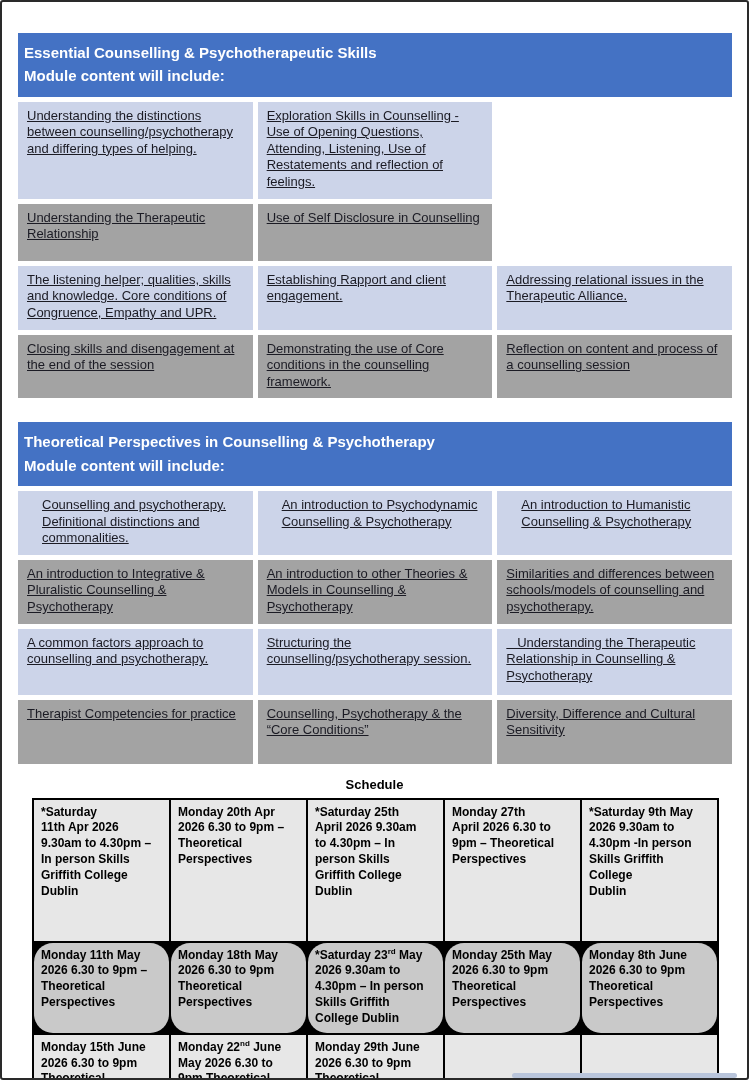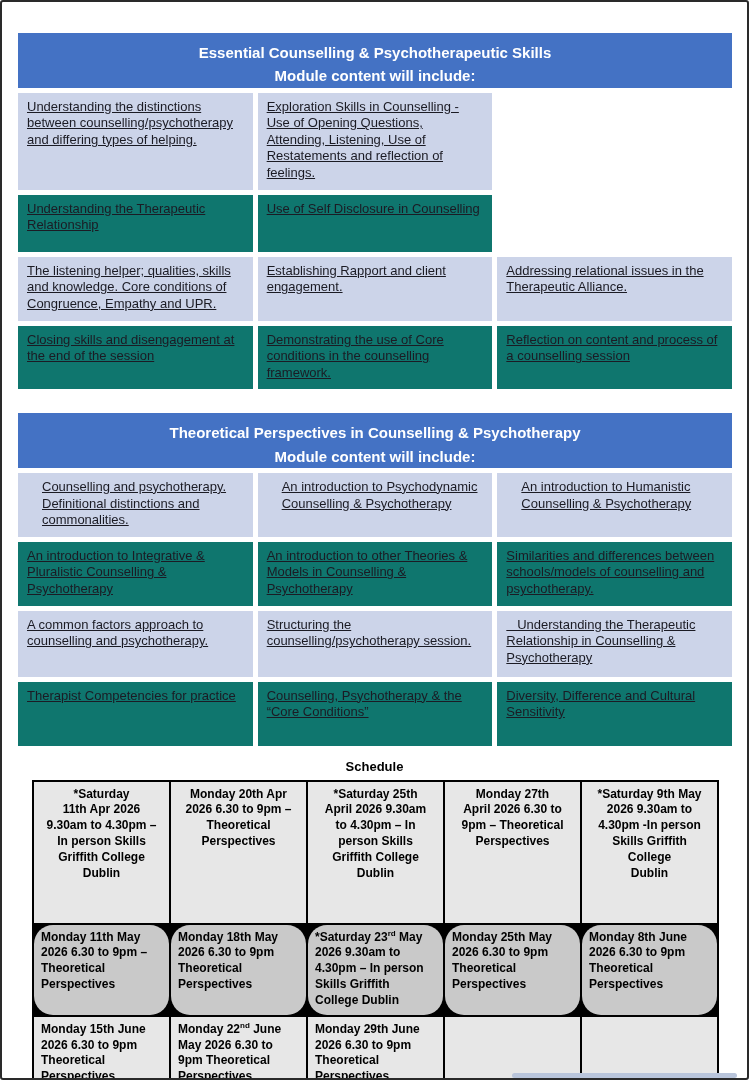--- a/index.html
+++ b/index.html
@@ -5,29 +5,29 @@
   html,body{margin:0;padding:0;background:#fff;}
   .page{
     width:749px;height:1080px;box-sizing:border-box;position:relative;overflow:hidden;
     background:#fff;border:2px solid #2a2a2a;border-radius:3px;
     font-family:"Liberation Sans","DejaVu Sans",sans-serif;
   }
   .mtable{margin:0 15px 0 16px;}
   .mtable.t1{padding-top:31px;}
   .mtable.t2{margin-top:24px;}
   .mheader{
-    background:#4472c4;color:#fff;text-align:center;font-weight:bold;
-    font-size:15px;line-height:1.55;padding:8px 6px 0;
+    background:#4472c4;color:#fff;text-align:left;font-weight:bold;
+    font-size:15px;line-height:1.55;padding:8px 6px 9px;
   }
   .mrow{display:grid;grid-template-columns:1fr 1fr 1fr;gap:5px;margin-top:5px;}
   .mcell{
     padding:6px 10px 8px 9px;font-size:13px;line-height:1.28;color:#1b1b24;text-decoration:underline;
   }
   .dark .mcell{background:#ccd4e9;}
-  .light .mcell{background:#0f766e;}
+  .light .mcell{background:#a3a3a3;}
   .t1r0 .mcell{min-height:62px;}
   .t1r1 .mcell{min-height:43px;}
   .t1r2 .mcell{min-height:40px;}
   .t1r3 .mcell{min-height:42px;}
   .t2r0 .mcell{min-height:46px;padding-left:24px;}
   .t2r1 .mcell{min-height:45px;}
   .t2r2 .mcell{min-height:52px;}
   .t2r3 .mcell{min-height:50px;}
   .schedtitle{
     text-align:center;font-weight:bold;font-size:13px;color:#000;
@@ -37,21 +37,21 @@
     margin:0 28px 0 30px;background:#000;padding:2px;
     display:flex;flex-direction:column;gap:2px;
   }
   .srow{display:grid;grid-template-columns:repeat(5,1fr);gap:2px;}
   .scell{
     padding:5px 7px 6px;font-weight:bold;font-size:12px;line-height:1.32;
     color:#000;white-space:pre-line;
   }
   .srow.lightband .scell{background:#e7e7e7;}
   .srow.grayband .scell{background:#c9c9c9;}
-  .srow.r0 .scell{min-height:130px;text-align:center;}
+  .srow.r0 .scell{min-height:130px;}
   .srow.r1 .scell{min-height:76px;border-radius:19px;}
   .srow.r2 .scell{min-height:91px;}
   .sp{font-size:8px;vertical-align:super;line-height:0;font-weight:bold;}
   .hscroll{
     position:absolute;bottom:0;right:10px;width:225px;height:5px;
     background:#b9c5db;border-radius:3px;
   }
 </style>
 </head>
 <body>

